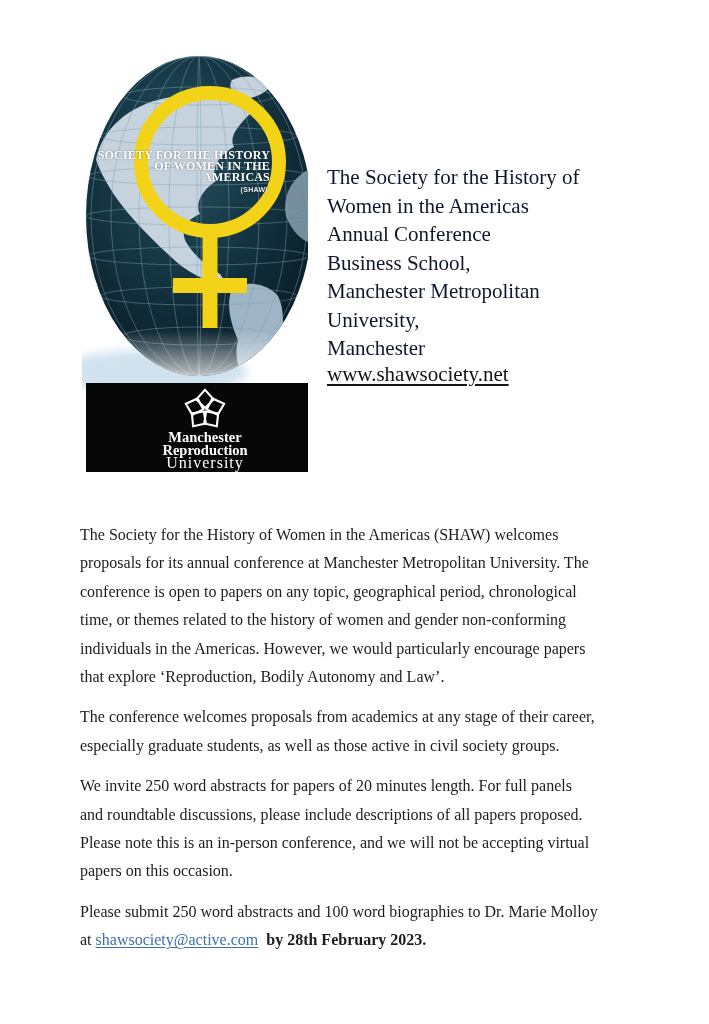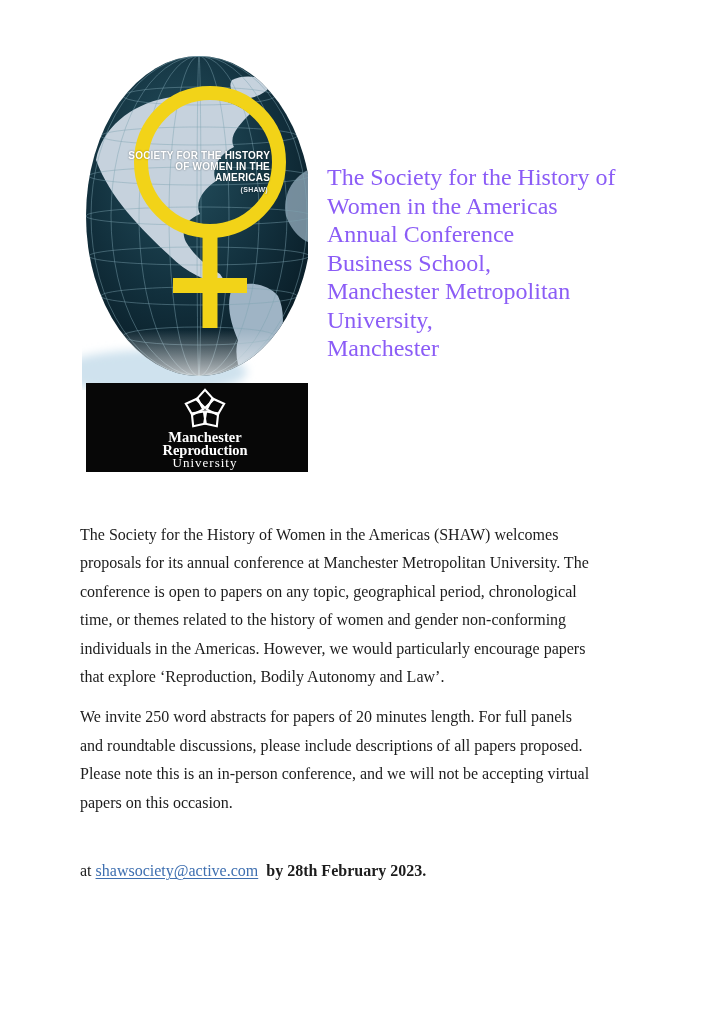--- a/index.html
+++ b/index.html
@@ -7,46 +7,46 @@
     position:relative; width:709px; height:1024px; margin:0 auto;
     background:#ffffff; overflow:hidden;
     font-family:"Liberation Serif", serif; color:#1c1c1c;
   }
 
   
   .globe-wrap { position:absolute; left:82px; top:50px; width:226px; height:340px; overflow:hidden; }
   .globe-svg { position:absolute; left:0; top:0; }
   .globe-caption {
     position:absolute; top:100px; right:38px; text-align:right;
-    color:#ffffff; font-family:Liberation Sans, sans-serif; font-weight:bold;
-    font-size:10px; line-height:11px; letter-spacing:.2px;
+    color:#ffffff; font-family:Liberation Serif, serif; font-weight:bold;
+    font-size:12px; line-height:11px; letter-spacing:.2px;
     white-space:pre-line; text-shadow:0 0 2px rgba(0,0,0,.45);
   }
   .globe-abbrev {
     position:absolute; top:136px; right:40px; text-align:right;
     color:#e8eef2; font-family:"Liberation Sans", sans-serif; font-weight:bold;
     font-size:7px; letter-spacing:.3px; text-shadow:0 0 2px rgba(0,0,0,.45);
   }
 
   
   .mmu-box { position:absolute; left:86px; top:383px; width:222px; height:89px; background:#070707; }
   .mmu-rose { position:absolute; left:50%; top:3px; transform:translateX(-50%) translateX(8px); }
   .mmu-text { position:absolute; left:0; right:0; top:48px; text-align:center; transform:translateX(8px); color:#ffffff; }
   .mmu-l1, .mmu-l2 { font-weight:bold; font-size:14.5px; line-height:12.5px; }
-  .mmu-l3 { font-size:13px; line-height:13px; letter-spacing:1px; }
+  .mmu-l3 { font-size:16px; line-height:13px; letter-spacing:1px; }
 
   
   .title {
     position:absolute; left:318px; top:74px;
     font-family:"DejaVu Serif", serif; font-weight:bold;
     font-size:44px; line-height:1.2; letter-spacing:-1px; color:#0d0d0d;
   }
   .address {
     position:absolute; left:327px; top:163px;
-    font-size:24px; line-height:28.5px; color:#8b5cf6; white-space:pre-line;
+    font-size:21px; line-height:28.5px; color:#0f172a; white-space:pre-line;
   }
   .website {
     position:absolute; left:327px; top:362px;
     font-size:21px; color:#141414; text-decoration:underline; text-underline-offset:3px; cursor:pointer;
   }
   .date { position:absolute; left:327px; top:412px; font-size:21px; color:#141414; }
 
   
   .body-copy { position:absolute; left:80px; top:521px; width:615px; font-size:16px; line-height:28.4px; color:#1c1c1c; }
   .body-copy p { margin:0 0 12px 0; white-space:pre-line; }
@@ -139,28 +139,31 @@
     </div>
   </div>
 
   <div class="address">The Society for the History of
 Women in the Americas
 Annual Conference
 Business School,
 Manchester Metropolitan
 University,
 Manchester</div>
+  <a class="website">www.shawsociety.net</a>
 
   <div class="body-copy">
     <p>The Society for the History of Women in the Americas (SHAW) welcomes
 proposals for its annual conference at Manchester Metropolitan University. The
 conference is open to papers on any topic, geographical period, chronological
 time, or themes related to the history of women and gender non-conforming
 individuals in the Americas. However, we would particularly encourage papers
 that explore ‘Reproduction, Bodily Autonomy and Law’.</p>
+    <p>The conference welcomes proposals from academics at any stage of their career,
+especially graduate students, as well as those active in civil society groups.</p>
     <p>We invite 250 word abstracts for papers of 20 minutes length. For full panels
 and roundtable discussions, please include descriptions of all papers proposed.
 Please note this is an in-person conference, and we will not be accepting virtual
 papers on this occasion.</p>
-    <p class="last"><br><span>at </span><a class="email">shawsociety@active.com</a><span class="suffix">  by 28th February 2023.</span></p>
+    <p class="last"><span>Please submit 250 word abstracts and 100 word biographies to Dr. Marie Molloy</span><br><span>at </span><a class="email">shawsociety@active.com</a><span class="suffix">  by 28th February 2023.</span></p>
   </div>
 
 </div>
 
 </body></html>

